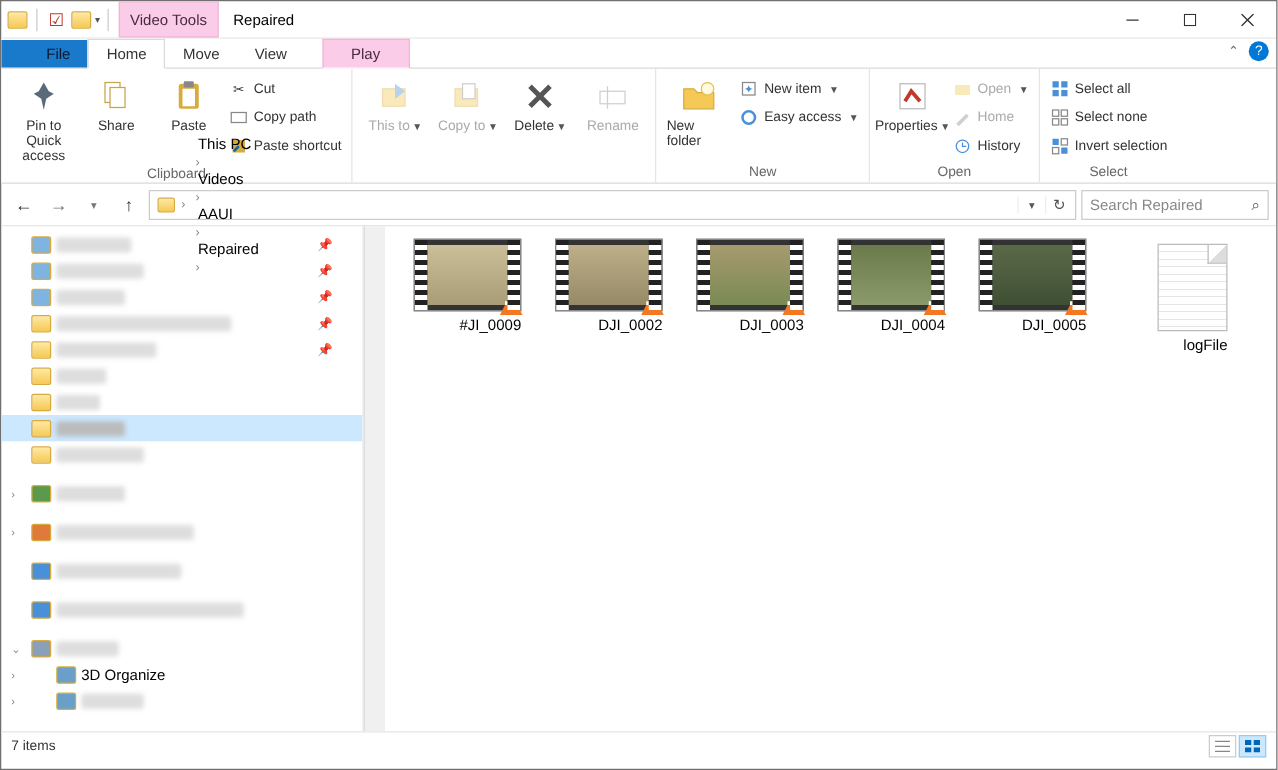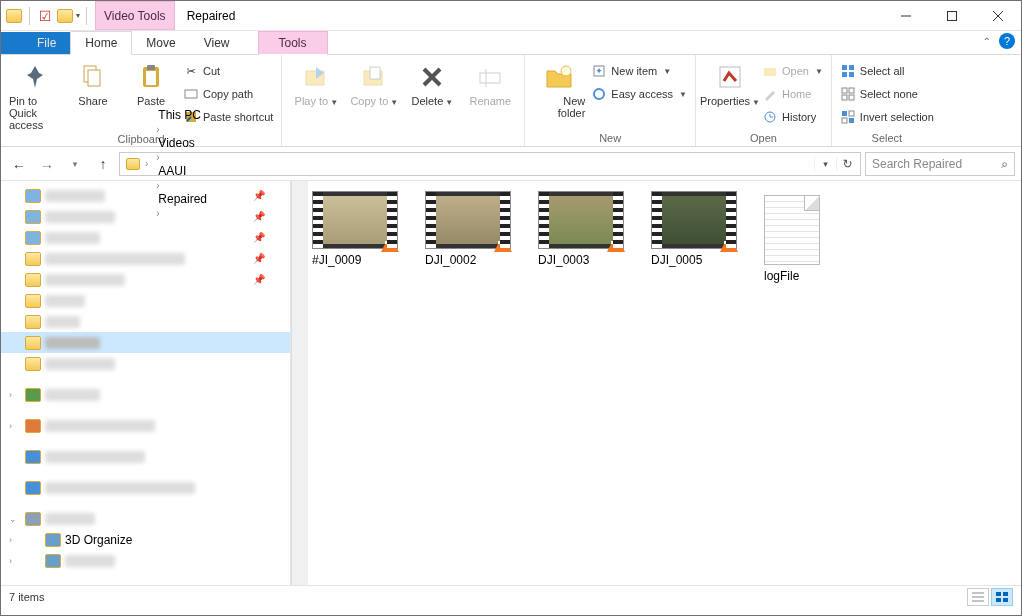--- a/index.html
+++ b/index.html
@@ -10,21 +10,21 @@
 .folder-mini { width: 16px; height: 14px; background: linear-gradient(#ffe9a3,#f5c955); border: 1px solid #d8ab3f; border-radius: 2px; }
 .qat-sep { width: 1px; height: 18px; background: #ccc; margin: 0 4px; }
 .qat-check { color: #c0392b; font-size: 14px; }
 .qat-dd { font-size: 8px; color: #555; }
 .contextual { background: #FBCCE7; color: #4a2a40; font-size: 12px; padding: 2px 8px; display: flex; align-items: center; min-width: 70px; justify-content: center; border: 1px solid #f1b5d9;}
 .win-title { flex: 1; padding-left: 12px; display: flex; align-items: center; font-size: 12px; color: #000; }
 .win-ctrls { display: flex; }
 .win-btn { width: 46px; display: flex; align-items: center; justify-content: center; color: #333; font-size: 12px; }
 .tabs { height: 24px; display: flex; align-items: flex-end; border-bottom: 1px solid #dadada; background: #fff; position: relative; }
 .tab { padding: 4px 14px; font-size: 12px; color: #333; }
-.tab-file { background: #1979ca; color: #e5e5e5; padding-left: 36px; }
+.tab-file { background: #1979ca; color: #0f172a; padding-left: 36px; }
 .tab-active { border: 1px solid #dadada; border-bottom: 1px solid #fff; background: #fff; margin-bottom: -1px; margin-top: 14px; }
 .tab-play { background: #FBCCE7; color: #4a2a40; border: 1px solid #f1b5d9; border-bottom-color: #fff; margin-bottom: -1px; min-width: 70px; text-align:center;}
 .tabs-right { position: absolute; right: 6px; top: 2px; display: flex; gap: 8px; align-items: center; }
 .help-icon { width: 16px; height: 16px; border-radius: 50%; background: #0078d7; color: #fff; font-size: 11px; display: flex; align-items: center; justify-content: center; }
 .chev { font-size: 10px; color: #666; }
 .ribbon { height: 92px; border-bottom: 1px solid #dadada; display: flex; background: #fff; }
 .group { border-right: 1px solid #e5e5e5; padding: 4px 8px 2px; display: flex; flex-direction: column; }
 .group-body { flex: 1; display: flex; align-items: flex-start; gap: 6px; }
 .group-label { text-align: center; font-size: 11px; color: #666; padding-top: 2px; }
 .bigbtn { display: flex; flex-direction: column; align-items: center; width: 52px; font-size: 11px; color: #333; gap: 2px; padding-top: 2px;}
@@ -49,21 +49,21 @@
 .tree-item { height: 21px; display: flex; align-items: center; padding-left: 24px; gap: 4px; position: relative;}
 .tree-item.selected { background: #cce8ff; }
 .tree-item .pin { position: absolute; right: 24px; color: #888; font-size: 10px;}
 .tree-item .exp { position: absolute; left: 8px; color: #888; font-size: 9px;}
 .tree-item.sub { padding-left: 44px; }
 .blur-box { background: #ddd; height: 12px; border-radius: 2px; filter: blur(2px); }
 .tree-icon { width: 16px; height: 14px; background: linear-gradient(#ffe9a3,#f5c955); border: 1px solid #d8ab3f; border-radius: 2px; flex-shrink:0;}
 .files-area { flex: 1; position: relative; overflow: auto; }
 .scrollbar-v { width: 17px; background: #f0f0f0; border-left: 1px solid #ddd; }
 .files-grid { display: flex; flex-wrap: wrap; padding: 10px 4px; gap: 14px 8px; align-content: flex-start; }
-.file-item { width: 105px; display: flex; flex-direction: column; align-items: flex-start; font-size: 12px; gap: 4px;}
+.file-item { width: 105px; display: flex; flex-direction: column; align-items: flex-end; font-size: 12px; gap: 4px;}
 .vid-thumb { width: 86px; height: 58px; background: #333; position: relative; border: 1px solid #888;}
 .vid-thumb::before, .vid-thumb::after { content:""; position: absolute; top:0; bottom:0; width: 10px; background: repeating-linear-gradient(#222 0 4px, #fff 4px 8px);}
 .vid-thumb::before { left: 0; }
 .vid-thumb::after { right: 0; }
 .vid-inner { position:absolute; left:10px; right:10px; top:4px; bottom:4px; }
 .cone { position: absolute; right: -2px; bottom: -4px; width: 0; height: 0; border-left: 9px solid transparent; border-right: 9px solid transparent; border-bottom: 18px solid #f47721; }
 .cone::after { content:""; position:absolute; left:-5px; top:7px; width:10px; height:3px; background:#fff;}
 .doc-thumb { width: 56px; height: 70px; border: 1px solid #bbb; background: repeating-linear-gradient(#fff 0 5px, #e5e5e5 5px 6px); position: relative; margin-top: 4px;}
 .doc-thumb::before { content:""; position:absolute; right:0; top:0; width:14px; height:14px; background: linear-gradient(135deg, #fff 50%, #ddd 50%); border-left:1px solid #bbb; border-bottom:1px solid #bbb;}
 .status { height: 22px; border-top: 1px solid #e5e5e5; display: flex; align-items: center; padding: 0 8px; font-size: 11px; color: #333; }
@@ -109,38 +109,38 @@
       </div>
   </div>
 </div>
 
 <div class="tabs">
   <div class="tab tab-file">File</div>
   <div class="tab tab-active">Home</div>
   <div class="tab">Move</div>
   <div class="tab">View</div>
   <div style="width:14px"></div>
-  <div class="tab tab-play">Tools</div>
+  <div class="tab tab-play">Play</div>
   <div class="tabs-right">
     <span class="chev">⌃</span>
     <span class="help-icon">?</span>
   </div>
 </div>
 
 <div class="ribbon">
 
   <div class="group">
     <div class="group-body">
       <div class="bigbtn">
         <span class="big-icon">
             <svg width="28" height="28">
               <path d="M14 3 L18 10 L22 12 L16 16 L14 25 L12 16 L6 12 L10 10 Z" fill="#5a6a7a"></path>
             </svg>
           </span>
-        <span style="text-align:left;line-height:1.1">Pin to Quick access</span>
+        <span style="text-align:center;line-height:1.1">Pin to Quick access</span>
       </div>
       <div class="bigbtn">
         <span class="big-icon">
             <svg width="28" height="28">
               <rect x="5" y="3" width="12" height="16" fill="#fff" stroke="#c9a34a"></rect>
               <rect x="9" y="7" width="12" height="16" fill="#fff" stroke="#c9a34a"></rect>
             </svg>
           </span>
         <span>Share</span>
       </div>
@@ -183,21 +183,21 @@
 
   <div class="group">
     <div class="group-body">
       <div class="bigbtn disabled">
         <span class="big-icon">
             <svg width="28" height="28" opacity="0.4">
               <rect x="4" y="8" width="18" height="14" fill="#f5c955" stroke="#d8ab3f"></rect>
               <path d="M14 4 L22 10 L14 16" fill="#4a90d9"></path>
             </svg>
           </span>
-        <span><span>Play to</span><span class="dd-arrow">▼</span></span>
+        <span><span>This to</span><span class="dd-arrow">▼</span></span>
       </div>
       <div class="bigbtn disabled">
         <span class="big-icon">
             <svg width="28" height="28" opacity="0.4">
               <rect x="4" y="8" width="18" height="14" fill="#f5c955" stroke="#d8ab3f"></rect>
               <rect x="10" y="4" width="10" height="12" fill="#fff" stroke="#888"></rect>
             </svg>
           </span>
         <span><span>Copy to</span><span class="dd-arrow">▼</span></span>
       </div>
@@ -224,21 +224,21 @@
 
   <div class="group">
     <div class="group-body">
       <div class="bigbtn">
         <span class="big-icon">
             <svg width="30" height="28">
               <path d="M3 8 h8 l3 3 h13 v13 h-24 z" fill="#f5c955" stroke="#d8ab3f"></path>
               <circle cx="22" cy="8" r="5" fill="#fffbe0" stroke="#e0c050"></circle>
             </svg>
           </span>
-        <span style="text-align:right;line-height:1.1">New folder</span>
+        <span style="text-align:left;line-height:1.1">New folder</span>
       </div>
       <div class="small-list">
         <div class="small-row">
             <span class="small-ic">
               <svg width="14" height="14">
                 <rect x="2" y="2" width="10" height="10" fill="#fff" stroke="#888"></rect>
                 <text x="7" y="10" font-size="9" text-anchor="middle" fill="#4a90d9">✦</text>
               </svg>
             </span>
             <span>New item</span>
@@ -466,20 +466,27 @@
         </div>
         <div class="file-item">
           <div class="vid-thumb">
             <div class="vid-inner" style="background:linear-gradient(#a79a6f,#7a8a55)"></div>
             <div class="cone"></div>
           </div>
           <span>DJI_0003</span>
         </div>
         <div class="file-item">
           <div class="vid-thumb">
+            <div class="vid-inner" style="background:linear-gradient(#6a7a4a,#8a9a6a)"></div>
+            <div class="cone"></div>
+          </div>
+          <span>DJI_0004</span>
+        </div>
+        <div class="file-item">
+          <div class="vid-thumb">
             <div class="vid-inner" style="background:linear-gradient(#5a6a48,#3f4f33)"></div>
             <div class="cone"></div>
           </div>
           <span>DJI_0005</span>
         </div>
         <div class="file-item">
           <div class="doc-thumb"></div>
           <span>logFile</span>
         </div>
       </div>

